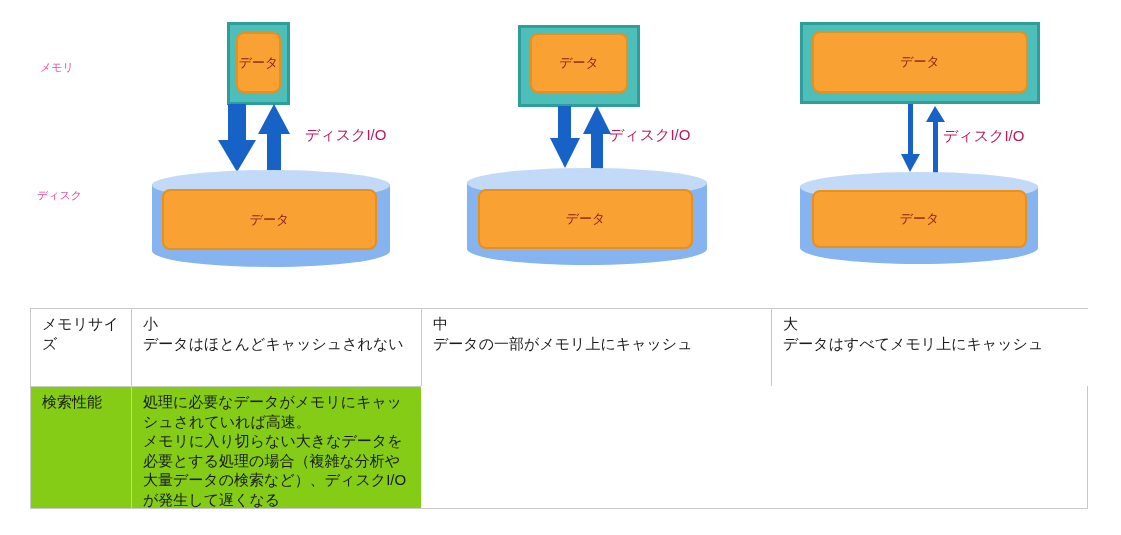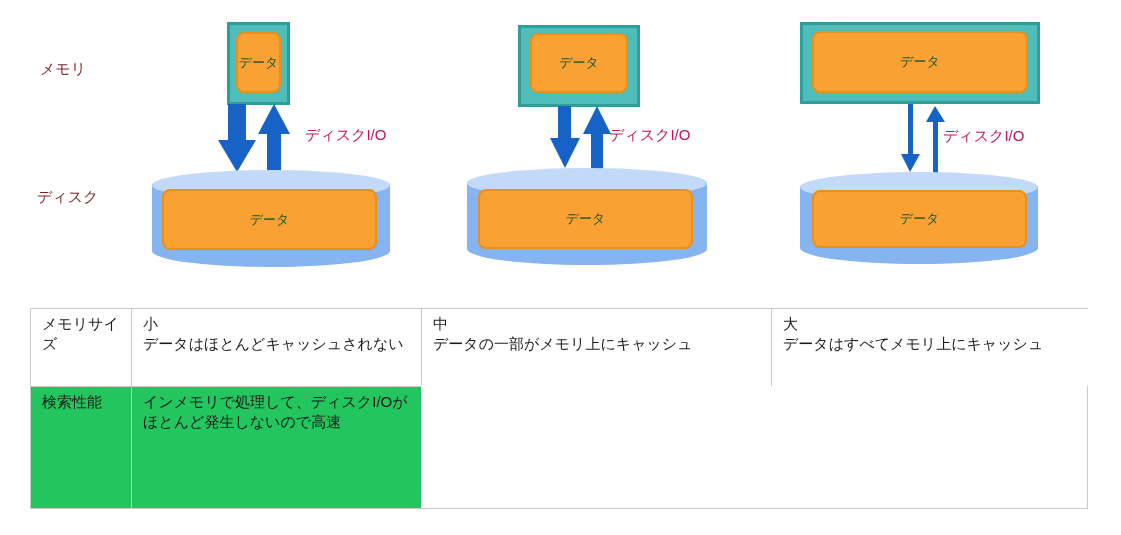--- a/index.html
+++ b/index.html
@@ -1,33 +1,33 @@
 <!DOCTYPE html>
 <html lang="ja"><head>
 <meta charset="utf-8">
 <style>
   html,body{margin:0;padding:0;background:#fff;}
   body{font-family:"Liberation Sans","DejaVu Sans",sans-serif;color:#1a1a1a;}
   .canvas{position:relative;width:1121px;height:535px;background:#fff;overflow:hidden;}
 
   
-  .row-label{position:absolute;font-size:15px;color:#7f1d1d;}
+  .row-label{position:absolute;font-size:11px;color:#ec4899;}
   .lbl-memory{left:40px;top:60px;}
   .lbl-disk{left:37px;top:188px;}
 
   
   .mem-box{position:absolute;background:#4DBEB9;border:3px solid #2E9E9B;box-sizing:border-box;}
   .mem1{left:227px;top:22px;width:63px;height:83px;}
   .mem2{left:518px;top:25px;width:122px;height:82px;}
   .mem3{left:800px;top:22px;width:240px;height:82px;}
 
   
   .data-chip{position:absolute;background:#F9A133;border:2px solid #E8901A;border-radius:8px;
              box-sizing:border-box;display:flex;align-items:center;justify-content:center;
-             color:#14532d;font-size:13px;white-space:nowrap;}
+             color:#7f1d1d;font-size:13px;white-space:nowrap;}
   .mem1 .data-chip{left:6px;top:7px;width:45px;height:61px;}
   .mem2 .data-chip{left:9px;top:5px;width:98px;height:60px;}
   .mem3 .data-chip{left:9px;top:6px;width:216px;height:62px;}
 
   
   .disk{position:absolute;}
   .disk1{left:152px;top:170px;width:238px;height:97px;}
   .disk2{left:467px;top:168px;width:240px;height:97px;}
   .disk3{left:800px;top:172px;width:238px;height:92px;}
   .disk-body{position:absolute;left:0;right:0;top:14px;bottom:0;background:#85B4F0;
@@ -50,21 +50,21 @@
   .io1{left:305px;top:126px;}
   .io2{left:609px;top:126px;}
   .io3{left:943px;top:127px;}
 
   
   .cmp-table{position:absolute;left:30px;top:308px;width:1058px;
              display:grid;grid-template-columns:100px 290px 350px 318px;grid-template-rows:77px 122px;
              border:1px solid #C9C9C9;box-sizing:border-box;font-size:15px;line-height:1.3;}
   .cell{padding:5px 11px;box-sizing:border-box;white-space:pre-line;overflow:hidden;}
   .cell.col{border-left:1px solid #C9C9C9;}
-  .cell.r2{border-top:1px solid #C9C9C9;background:#22c55e;}
+  .cell.r2{border-top:1px solid #C9C9C9;background:#84cc16;}
   .cell.r1{background:#fff;}
 </style>
 </head>
 <body>
 
 <div class="canvas">
 
   <div class="row-label lbl-memory">メモリ</div>
   <div class="row-label lbl-disk">ディスク</div>
 
@@ -131,16 +131,17 @@
   <div class="cmp-table">
     <div class="cell r1 hdr">メモリサイズ</div>
     <div class="cell r1 col">小
 データはほとんどキャッシュされない</div>
     <div class="cell r1 col">中
 データの一部がメモリ上にキャッシュ</div>
     <div class="cell r1 col">大
 データはすべてメモリ上にキャッシュ</div>
 
     <div class="cell r2 hdr">検索性能</div>
-    <div class="cell r2 col">インメモリで処理して、ディスクI/Oがほとんど発生しないので高速</div>
+    <div class="cell r2 col">処理に必要なデータがメモリにキャッシュされていれば高速。
+メモリに入り切らない大きなデータを必要とする処理の場合（複雑な分析や大量データの検索など）、ディスクI/Oが発生して遅くなる</div>
   </div>
 
 </div>
 
 </body></html>

